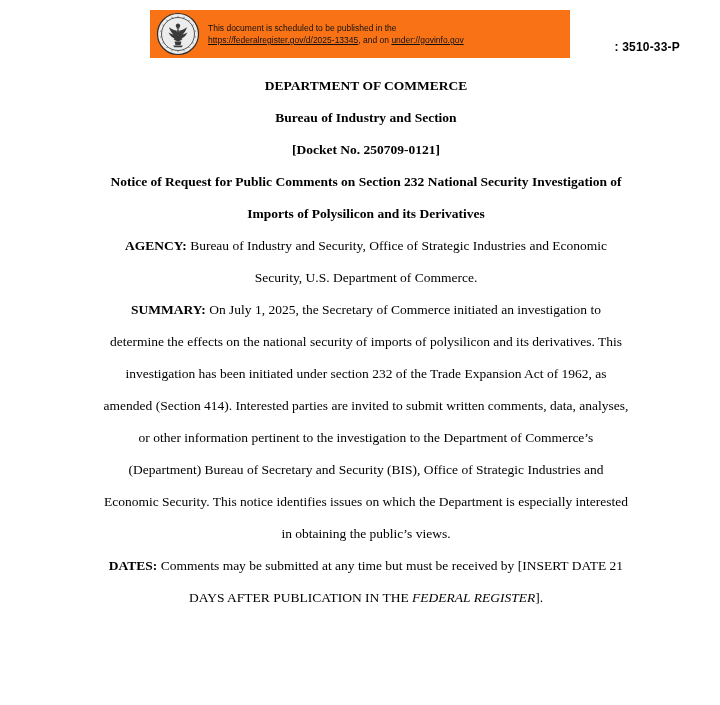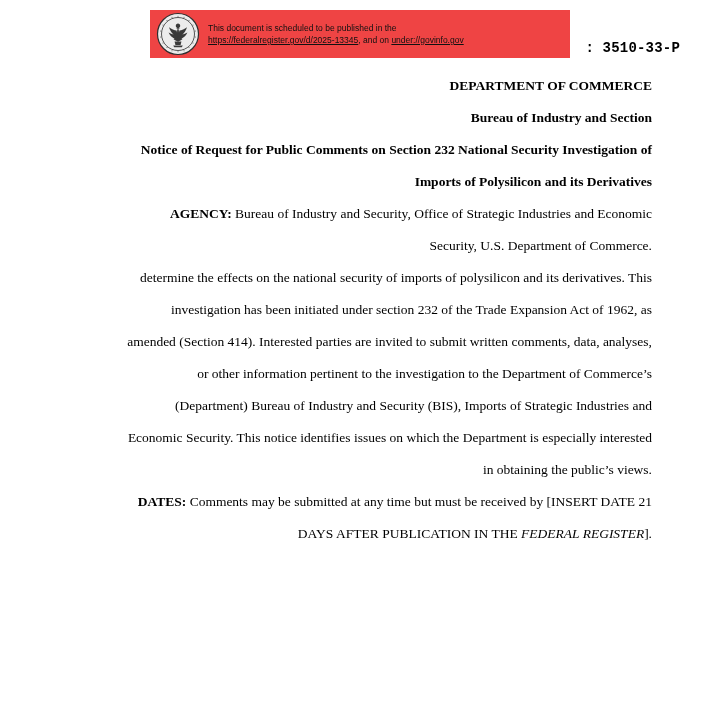--- a/index.html
+++ b/index.html
@@ -16,21 +16,21 @@
     color: #000000;
   }
 
   
   .fr-banner {
     position: absolute;
     top: 10px;
     left: 150px;
     width: 420px;
     height: 48px;
-    background: #ef4444;
+    background: #f97316;
     display: flex;
     align-items: center;
     padding: 0 6px;
     box-sizing: border-box;
   }
   .fr-seal {
     width: 44px;
     height: 44px;
     flex: 0 0 44px;
     margin-right: 8px;
@@ -44,38 +44,38 @@
   }
   .fr-banner-text a {
     color: #111111;
   }
 
   
   .billing-code {
     position: absolute;
     top: 40px;
     right: 40px;
-    font-family: Liberation Mono, monospace;
+    font-family: Liberation Sans, sans-serif;
     font-weight: bold;
-    font-size: 14px;
+    font-size: 12px;
     letter-spacing: 0.2px;
   }
 
   
   .doc {
     position: absolute;
     top: 70px;
     left: 80px;
     width: 572px;
   }
   .doc p {
     margin: 0 0 0 0;
     font-size: 13.5px;
     line-height: 32px;
-    text-align: right;
+    text-align: center;
   }
   .b { font-weight: bold; }
   .i { font-style: italic; }
   .lead { font-weight: bold; }
 </style>
 </head>
 <body>
 
 <div class="fr-banner">
   <div class="fr-seal">
@@ -121,32 +121,34 @@
     </div>
   </div>
 </div>
 
 <div class="billing-code">: 3510-33-P</div>
 
 <div class="doc">
 
   <p class="b">DEPARTMENT OF COMMERCE</p>
   <p class="b">Bureau of Industry and Section</p>
+  <p class="b">[Docket No. 250709-0121]</p>
 
   <p class="b">Notice of Request for Public Comments on Section 232 National Security Investigation of</p>
   <p class="b">Imports of Polysilicon and its Derivatives</p>
 
   <p><span class="lead">AGENCY:</span><span> Bureau of Industry and Security, Office of Strategic Industries and Economic</span></p>
   <p>Security, U.S. Department of Commerce.</p>
 
 
+  <p><span class="lead">SUMMARY:</span><span> On July 1, 2025, the Secretary of Commerce initiated an investigation to</span></p>
   <p>determine the effects on the national security of imports of polysilicon and its derivatives. This</p>
   <p>investigation has been initiated under section 232 of the Trade Expansion Act of 1962, as</p>
   <p>amended (Section 414). Interested parties are invited to submit written comments, data, analyses,</p>
   <p>or other information pertinent to the investigation to the Department of Commerce’s</p>
-  <p>(Department) Bureau of Industry and Security (BIS), Imports of Strategic Industries and</p>
+  <p>(Department) Bureau of Secretary and Security (BIS), Office of Strategic Industries and</p>
   <p>Economic Security. This notice identifies issues on which the Department is especially interested</p>
   <p>in obtaining the public’s views.</p>
 
   <p><span class="lead">DATES:</span><span> Comments may be submitted at any time but must be received by [INSERT DATE 21</span></p>
   <p><span>DAYS AFTER PUBLICATION IN THE </span><span class="i">FEDERAL REGISTER</span><span>].</span></p>
 
 </div>
 
 </body></html>

